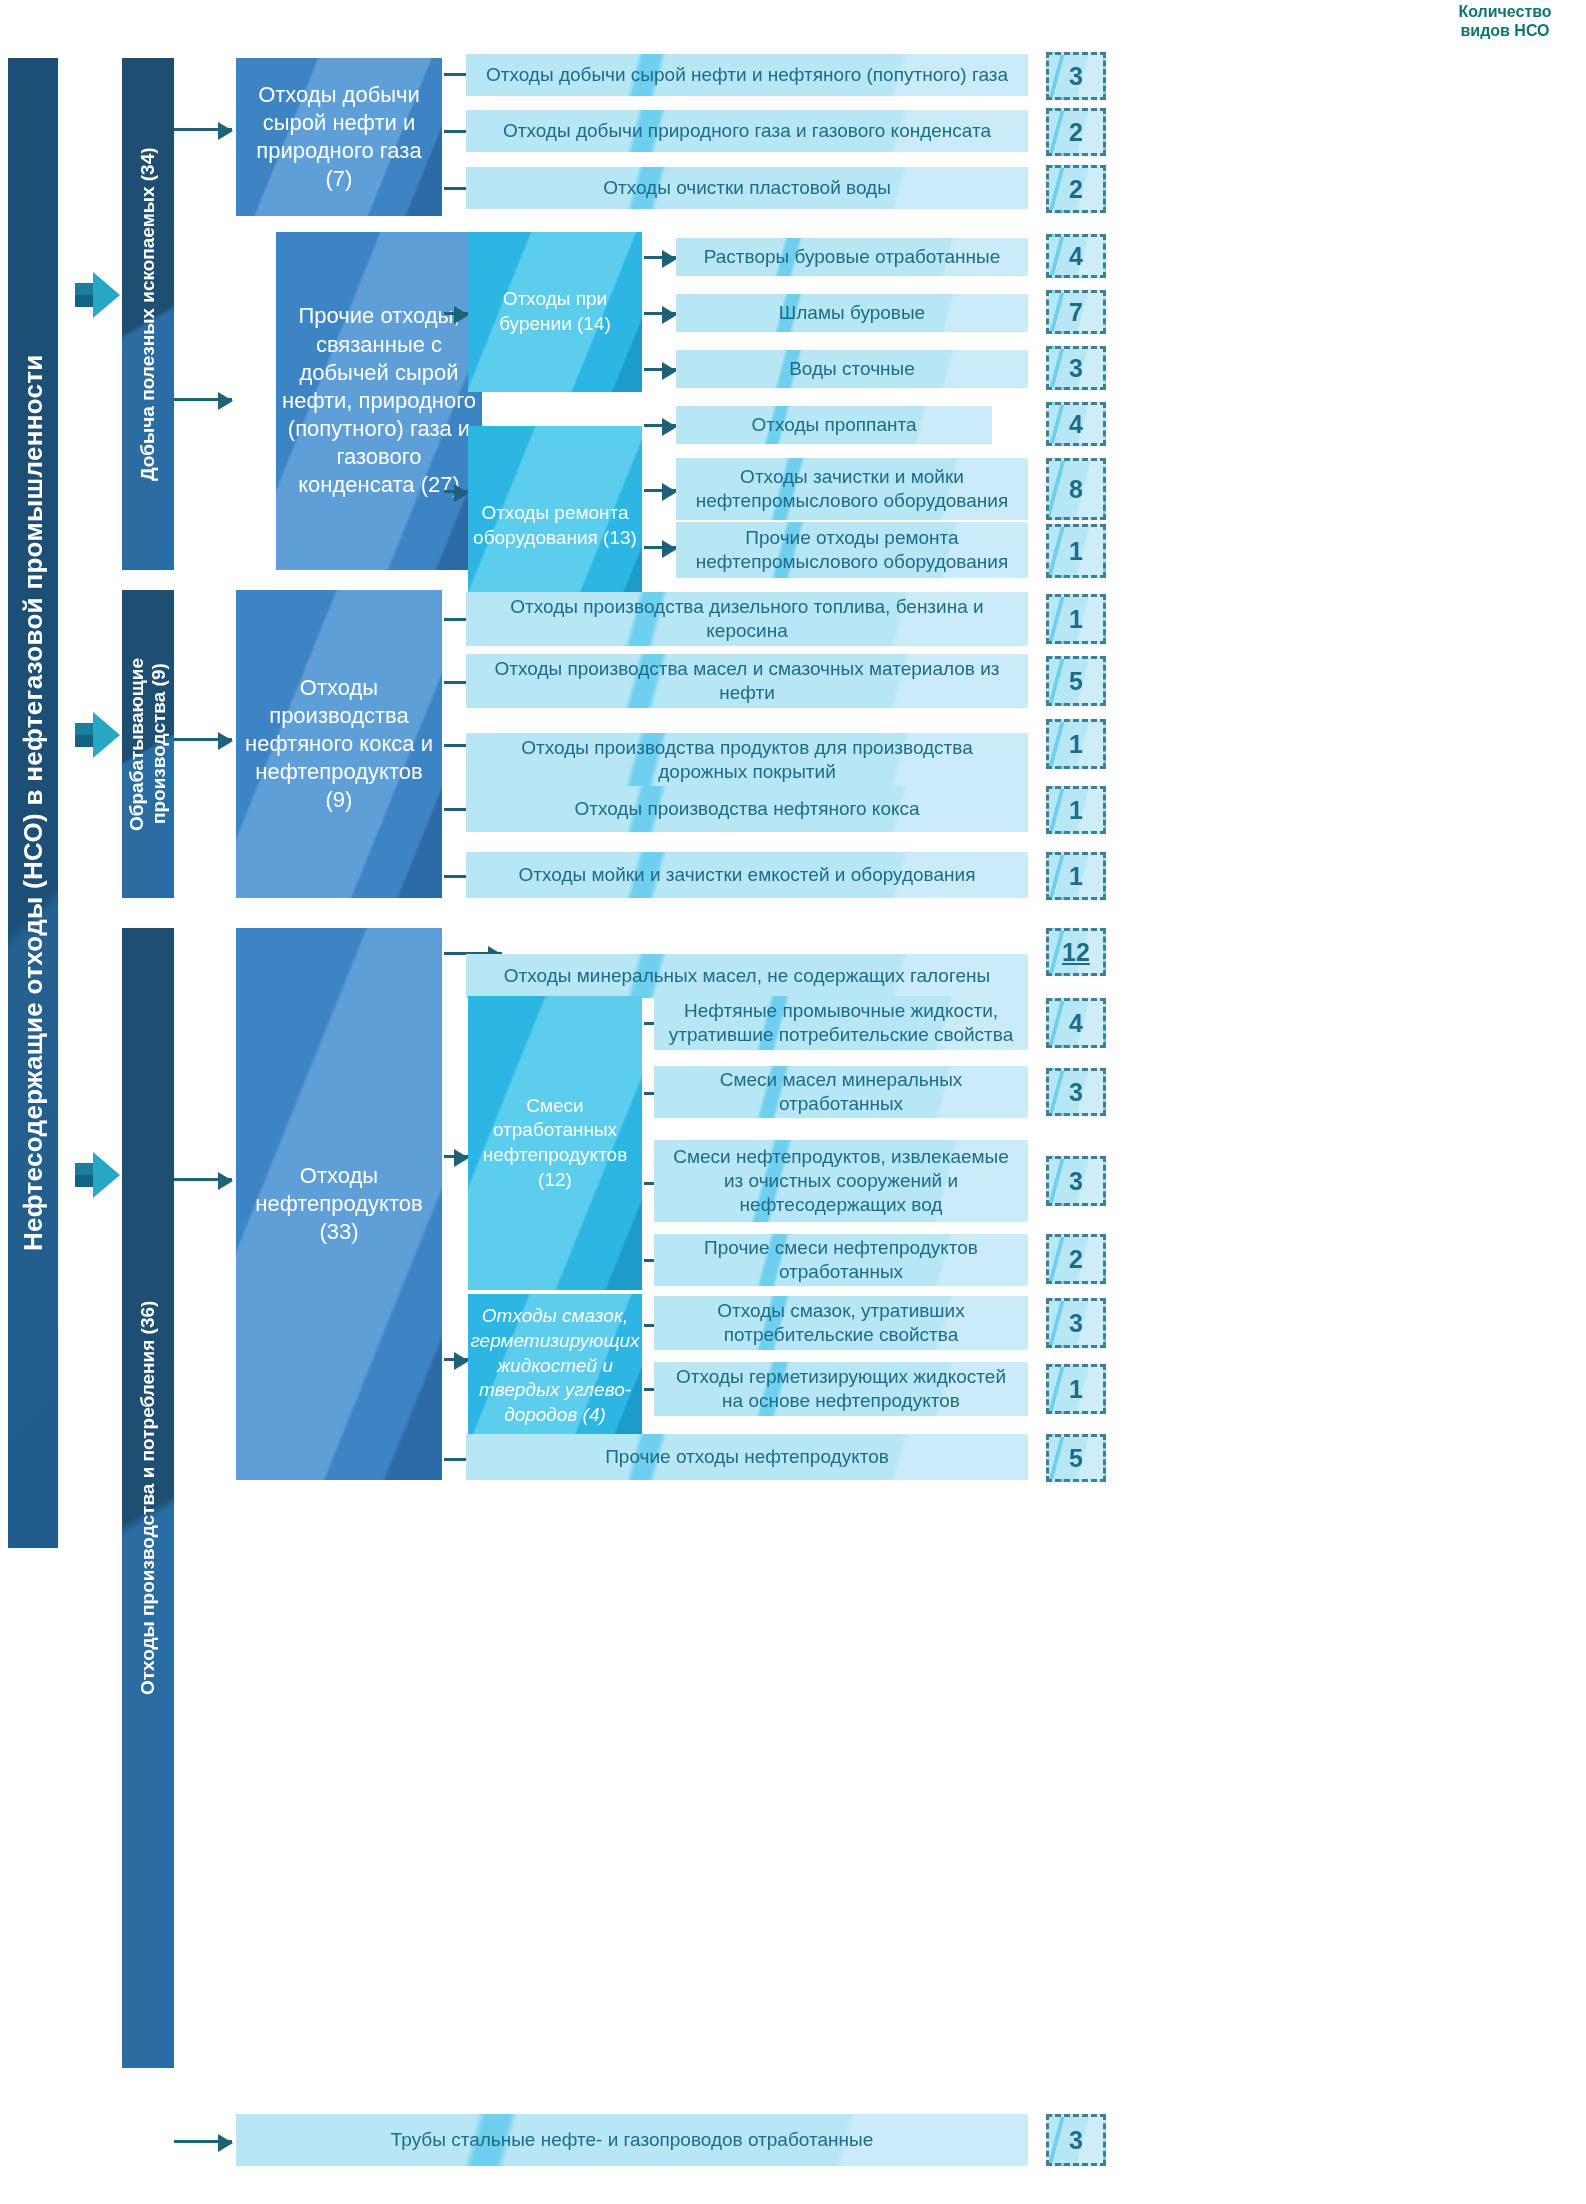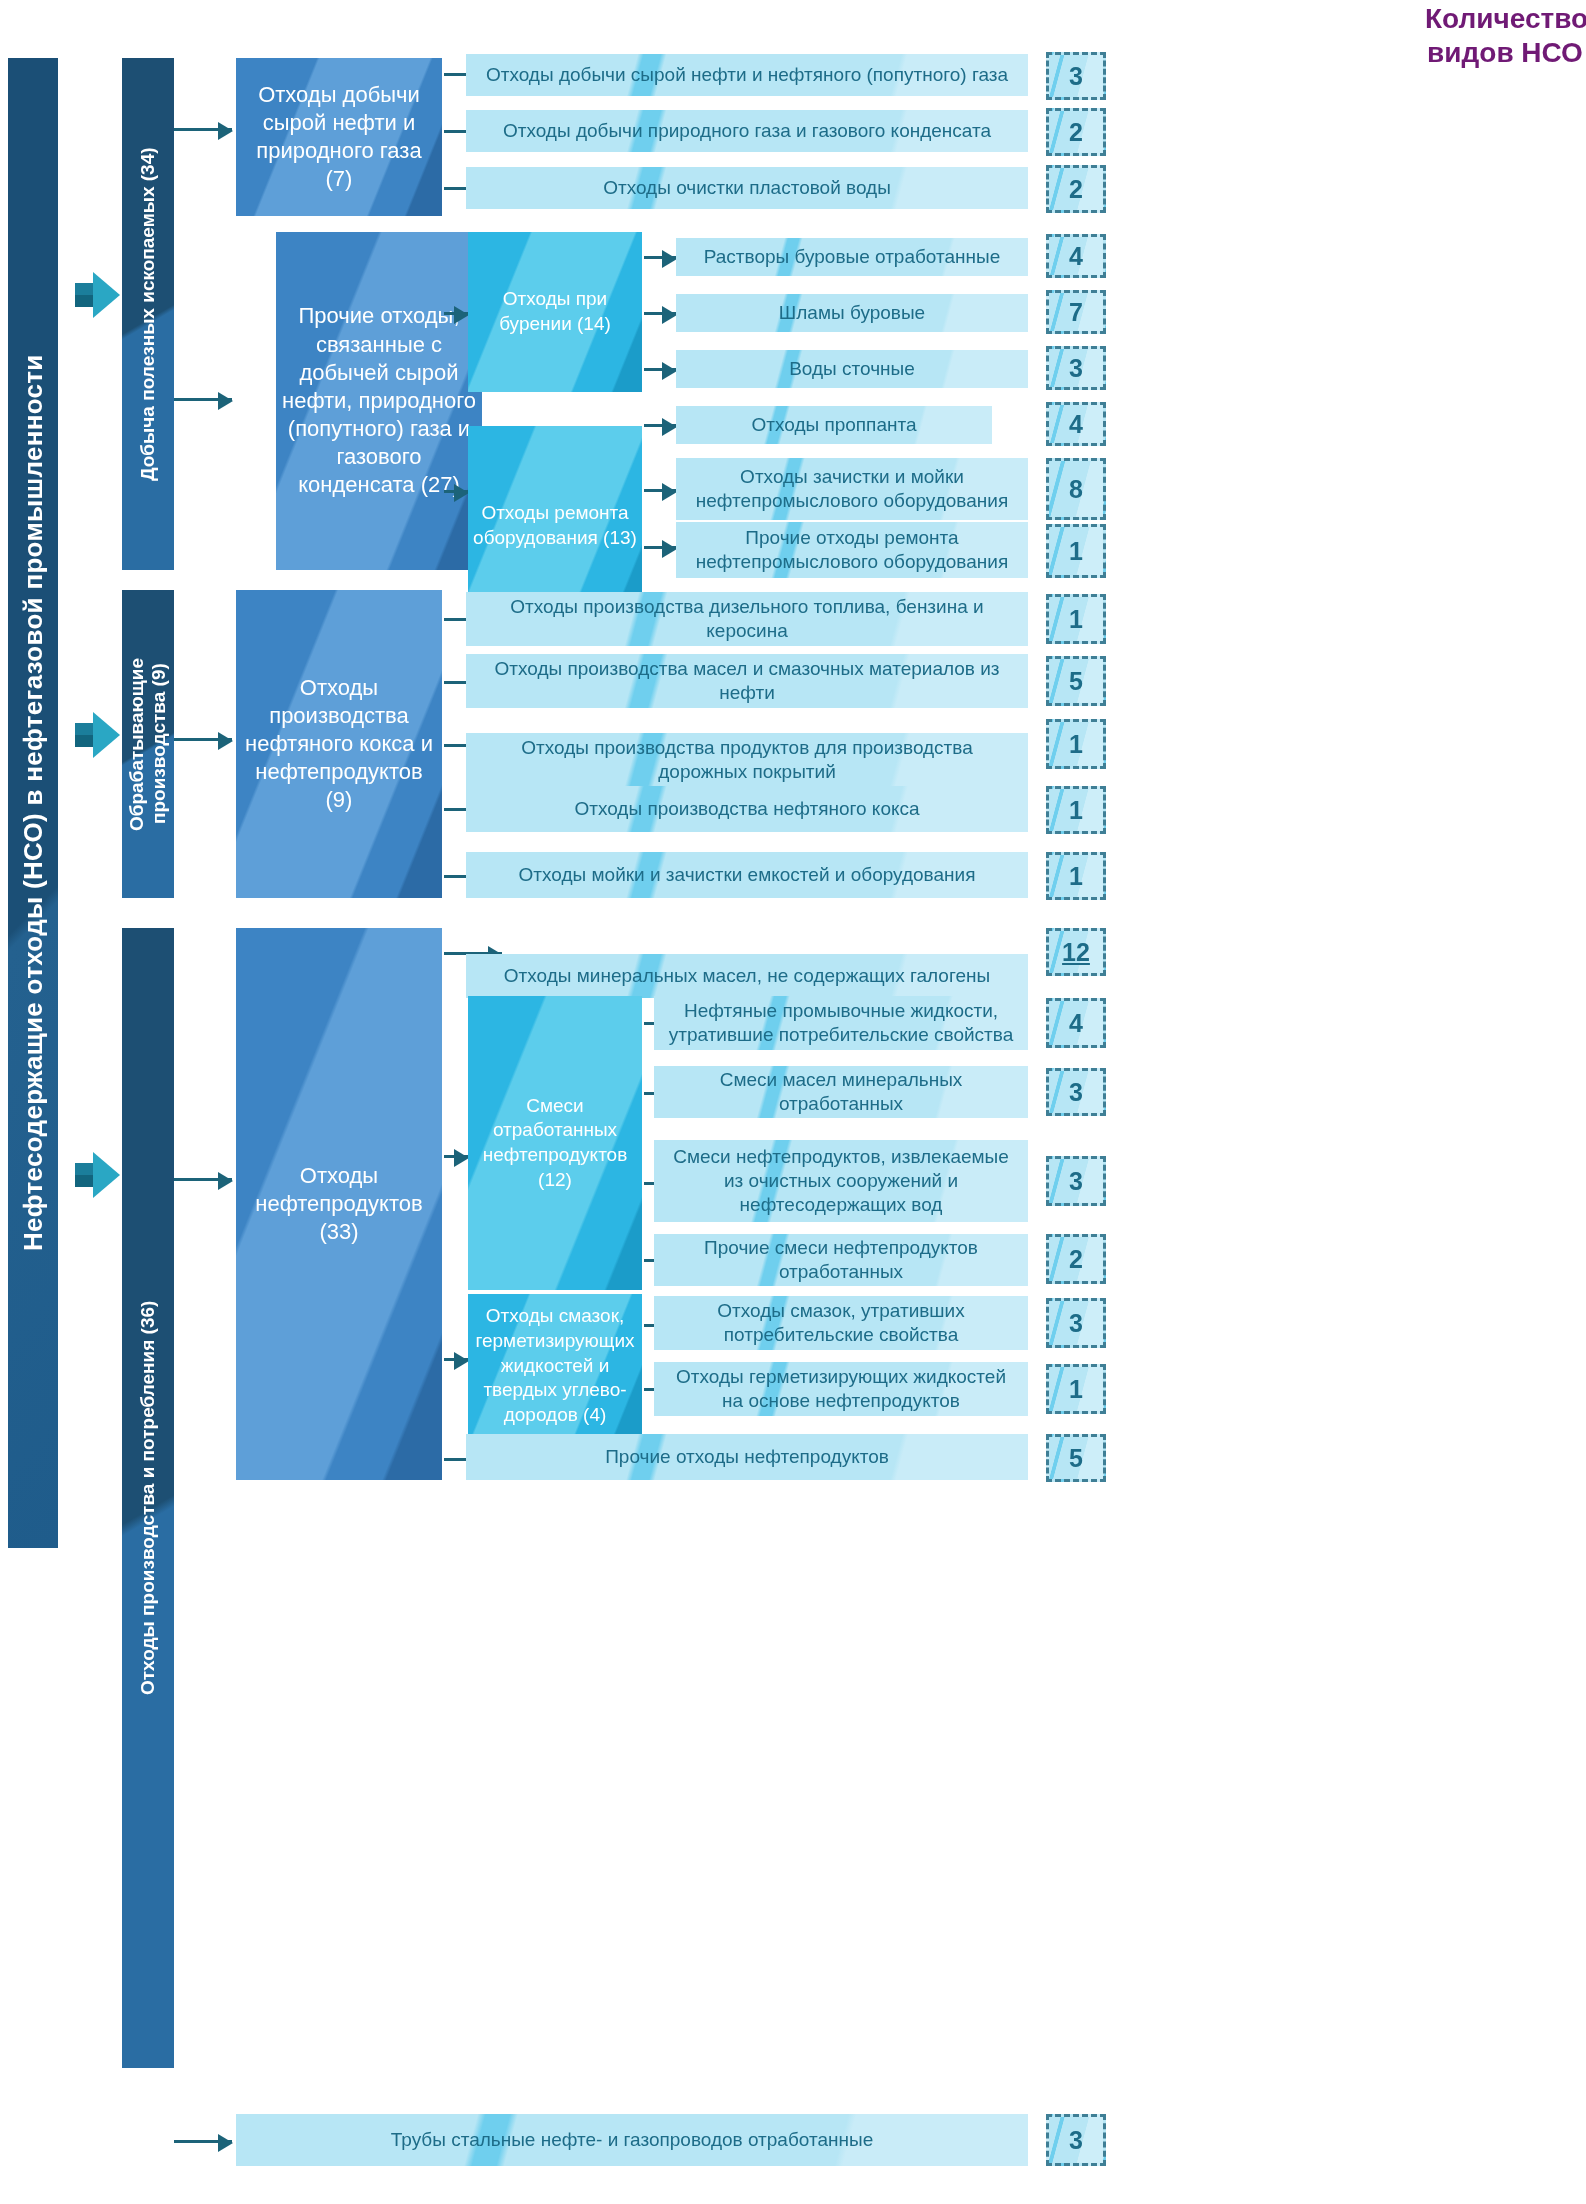--- a/index.html
+++ b/index.html
@@ -67,21 +67,21 @@
         #b7e6f5 0%, #b7e6f5 17%,
         #6fcfee 18%, #6fcfee 23%,
         #b7e6f5 24%, #b7e6f5 60%,
         #cdeef9 61%, #cdeef9 100%);
     color:#1d6c88;font-size:25px;font-weight:700;
   }
 
   
   #cnt-head{
     left:1425px;top:2px;width:160px;
-    color:#701a75;font-size:28px;font-weight:700;line-height:1.2;
+    color:#0f766e;font-size:16px;font-weight:700;line-height:1.2;
     text-align:center;
   }
 
   
   .arw{height:0;border-top:3px solid #1c6379;}
   .arw::after{
     content:"";position:absolute;right:-1px;top:-9px;
     border-left:15px solid #1c6379;
     border-top:9px solid transparent;
     border-bottom:9px solid transparent;
@@ -321,21 +321,21 @@
 
 <div class="arw" style="left:644px;top:1259px;width:32px;"></div>
 <div class="abs leaf ctr" style="left:654px;top:1234px;width:374px;height:52px;">
   <span>Прочие смеси нефтепродуктов отработанных</span>
 </div>
 <div class="abs cnt ctr" style="left:1046px;top:1234px;width:60px;height:50px;">
   <span>2</span>
 </div>
 
 <div class="arw" style="left:444px;top:1358px;width:24px;"></div>
-<div class="abs sub ctr" style="left:468px;top:1294px;width:174px;height:144px;">
+<div class="abs sub ctr" style="left:468px;top:1294px;width:174px;height:144px;font-style:italic;">
   <span>Отходы смазок, герметизирующих жидкостей и твердых углево-дородов (4)</span>
 </div>
 
 <div class="arw" style="left:644px;top:1324px;width:32px;"></div>
 <div class="abs leaf ctr" style="left:654px;top:1296px;width:374px;height:54px;">
   <span>Отходы смазок, утративших потребительские свойства</span>
 </div>
 <div class="abs cnt ctr" style="left:1046px;top:1298px;width:60px;height:50px;">
   <span>3</span>
 </div>

